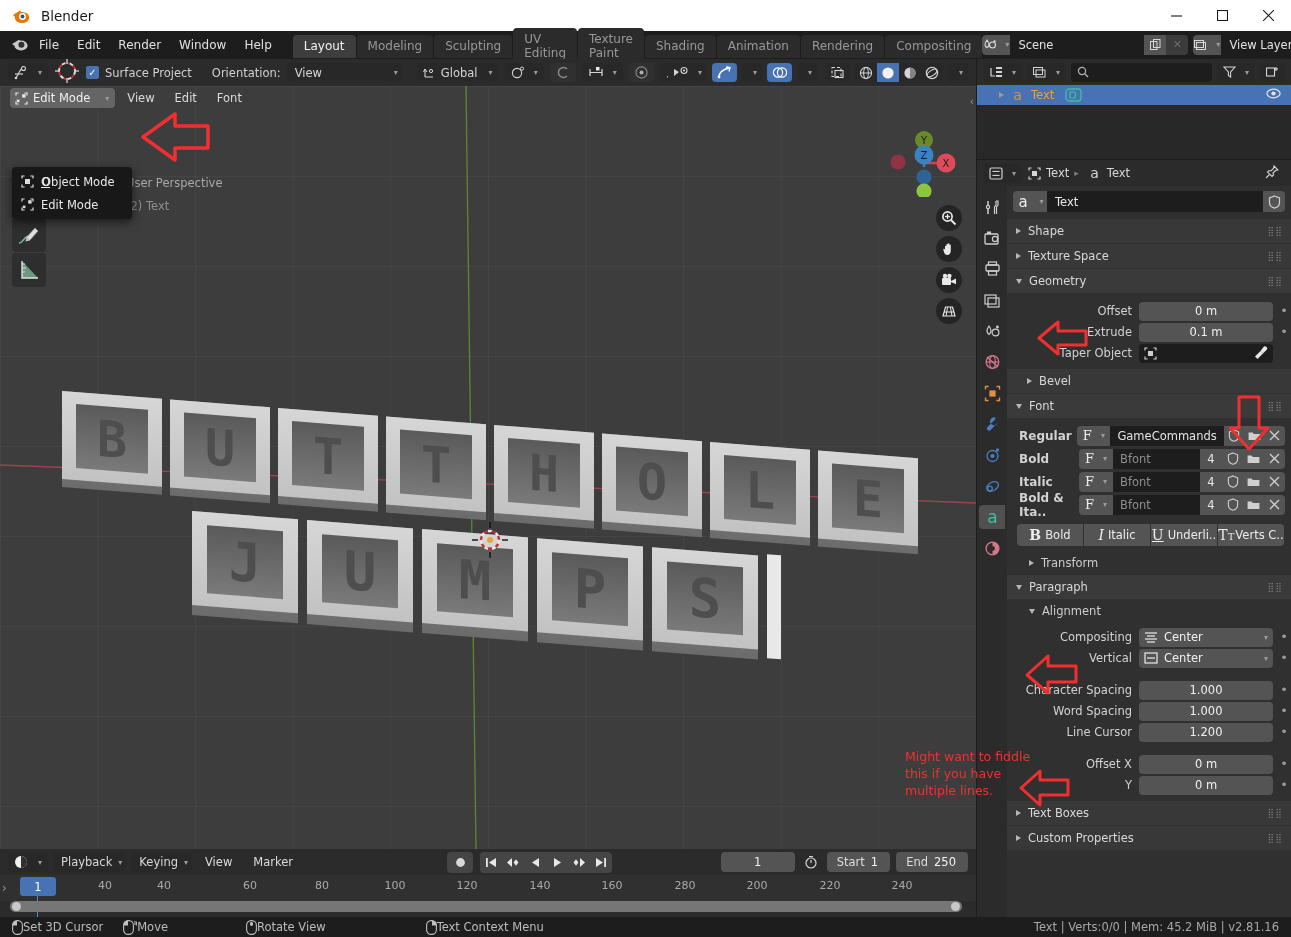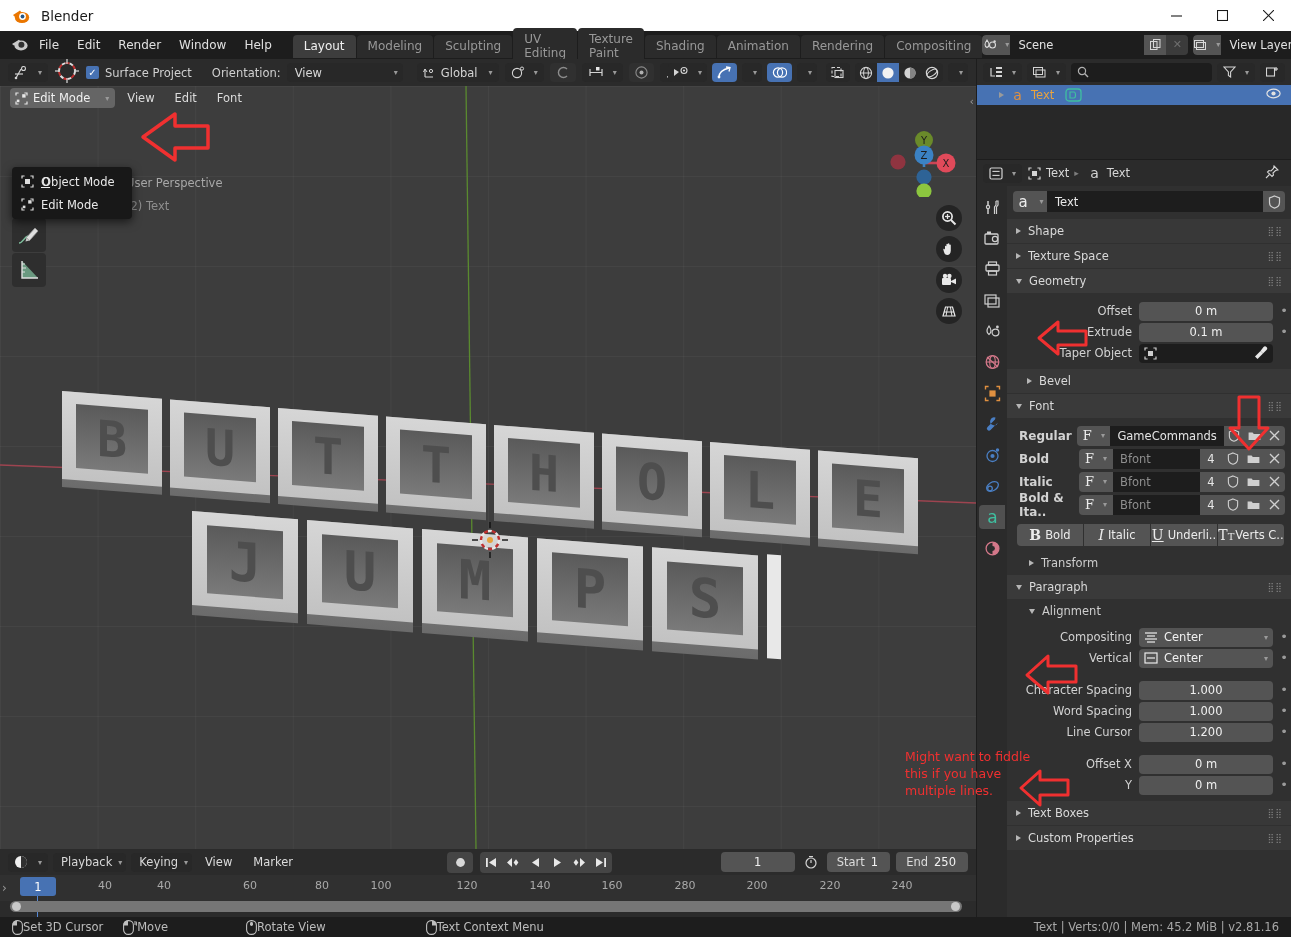--- a/index.html
+++ b/index.html
@@ -787,21 +787,21 @@
           <span class="se-val">250</span>
         </div>
       </div>
     </div>
 
     <div class="tl-ruler">
       <div class="tl-tick" style="left:105px;">40</div>
       <div class="tl-tick" style="left:164px;">40</div>
       <div class="tl-tick" style="left:250px;">60</div>
       <div class="tl-tick" style="left:322px;">80</div>
-      <div class="tl-tick" style="left:381px;">100</div>
+      <div class="tl-tick" style="left:395px;">100</div>
       <div class="tl-tick" style="left:467px;">120</div>
       <div class="tl-tick" style="left:540px;">140</div>
       <div class="tl-tick" style="left:612px;">160</div>
       <div class="tl-tick" style="left:685px;">280</div>
       <div class="tl-tick" style="left:757px;">200</div>
       <div class="tl-tick" style="left:830px;">220</div>
       <div class="tl-tick" style="left:902px;">240</div>
       <div class="tl-playhead" style="left:20px;">1</div>
       <div class="tl-phline" style="left:37px;"></div>
       <div style="position:absolute;left:2px;top:6px;color:#9a9a9a;font-size:12px;">›</div>

